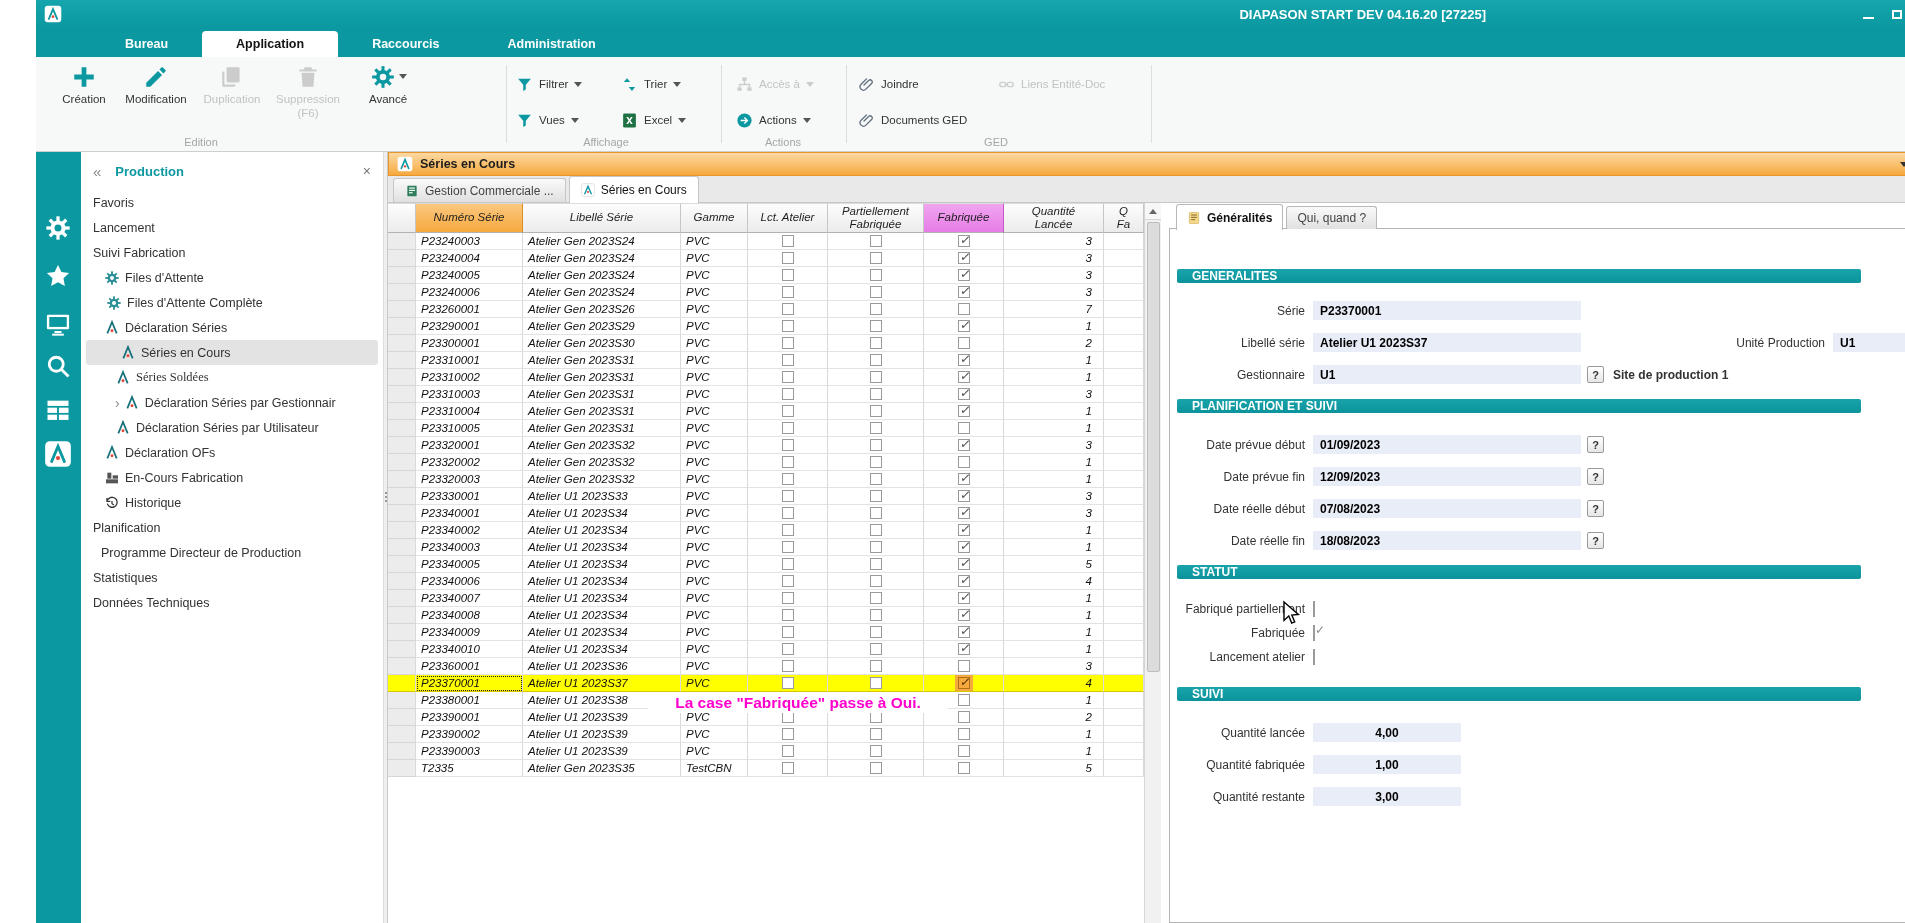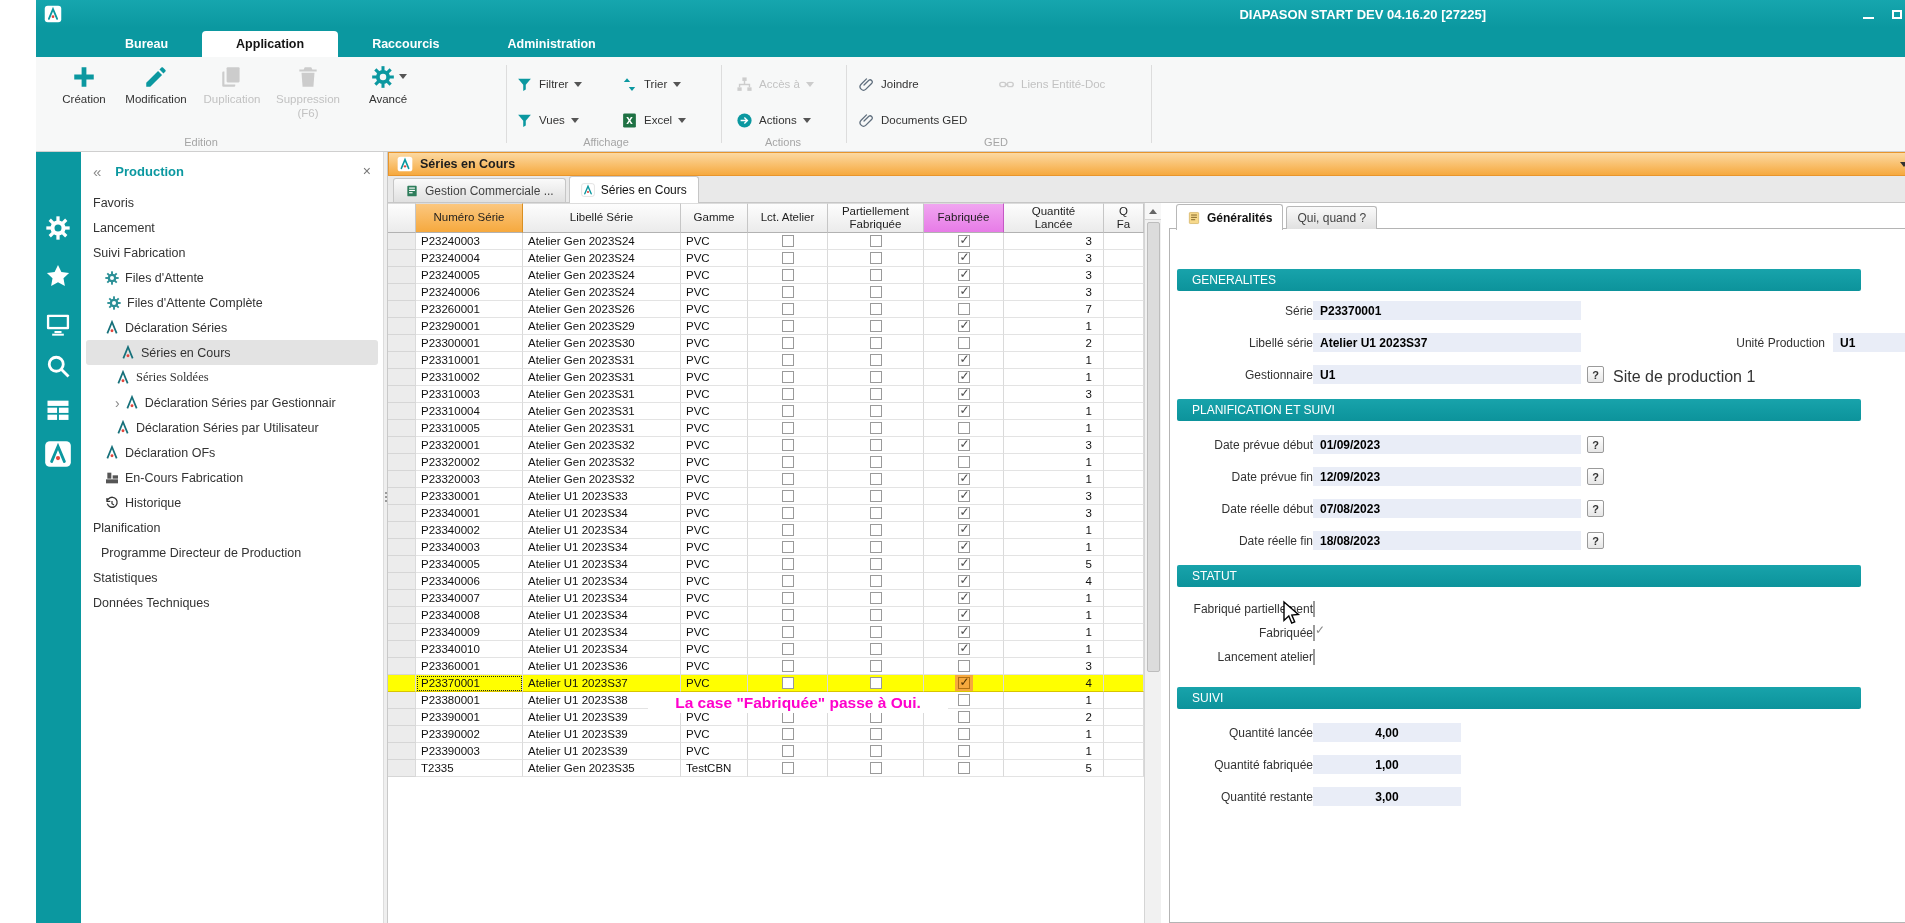--- a/index.html
+++ b/index.html
@@ -79,21 +79,21 @@
   .doc-tabs { position:absolute; top:24px; left:0; right:0; height:27px; background:#e9e9e9;
               border-bottom:1px solid #c6c6c6; display:flex; align-items:flex-end; padding-left:5px; gap:3px; }
   .doc-tab { height:24px; display:flex; align-items:center; gap:6px; padding:0 11px; font-size:12px;
              background:linear-gradient(#fafafa,#e0e0e0); border:1px solid #c6c6c6; border-bottom:none;
              border-radius:3px 3px 0 0; color:#444; }
   .doc-tab.active { background:#fff; height:27px; margin-bottom:-1px; color:#111; z-index:2; }
   .tab-ico { width:14px; height:14px; } .tab-ico svg { width:14px; height:14px; display:block; }
 
   
   .table-area { position:absolute; top:51px; left:0; width:756px; bottom:0; background:#fff; }
-  .tgrid { display:grid; grid-template-columns:28px 107px 158px 67px 80px 96px 80px 100px 40px; }
+  .tgrid { display:grid; grid-template-columns:28px 107px 158px 67px 80px 96px 80px 100px 40px;font-style:italic; }
   .th { height:30px; background:linear-gradient(#fdfdfd,#ebebeb); border-right:1px solid #c6c6c6;
         border-bottom:1px solid #b2b2b2; border-top:1px solid #dcdcdc; display:flex; align-items:center;
         justify-content:center; text-align:center; font-size:11.5px; color:#1e1e1e;
         white-space:pre-line; line-height:1.15; overflow:hidden; }
   .th.sorted { background:linear-gradient(#fbc77f, var(--orange)); border-right-color:#d98f22; }
   .th.pink { background:linear-gradient(#f0a5f0, var(--fabriquee-header)); border-right-color:#c558c5; }
   .trow { height:17px; }
   .tcell { border-right:1px solid #dadada; border-bottom:1px solid #e3e3e3; display:flex; align-items:center;
            padding:0 5px; font-size:11.5px; color:#111; overflow:hidden; white-space:nowrap; background:#fff; }
   .tcell.mkc { background:#ececec; border-bottom-color:#d6d6d6; }
@@ -122,36 +122,36 @@
 
   
   .detail { position:absolute; top:51px; left:781px; right:0; bottom:0; }
   .dtabs { position:absolute; top:0; left:0; right:0; height:26px; display:flex; align-items:flex-end;
            padding-left:7px; gap:3px; }
   .dtab { height:23px; display:flex; align-items:center; gap:6px; padding:0 10px; font-size:12px;
           background:linear-gradient(#fafafa,#e0e0e0); border:1px solid #b8b8b8; border-bottom:none;
           border-radius:3px 3px 0 0; color:#444; z-index:2; }
   .dtab.active { background:#fff; height:26px; margin-bottom:-1px; font-weight:bold; color:#111; }
   .dbody { position:absolute; top:25px; left:0; right:0; bottom:0; background:#fff; border:1px solid #b4b4b4; }
-  .sec-bar { position:absolute; left:8px; width:684px; height:22px;
-             background:linear-gradient(#18a3ab,#0c939b); color:#fff; font-weight:normal; font-size:12px;
+  .sec-bar { position:absolute; left:8px; width:684px; height:14px;
+             background:linear-gradient(#18a3ab,#0c939b); color:#fff; font-weight:bold; font-size:12px;
              display:flex; align-items:center; padding-left:15px; border-radius:2px; z-index:2; }
   .frow { position:absolute; left:14px; width:744px; height:20px; z-index:2; }
-  .flabel { position:absolute; left:8px; top:3px; width:122px; text-align:right; font-size:12px; color:#333;
+  .flabel { position:absolute; left:0; top:3px; width:122px; text-align:right; font-size:12px; color:#333;
             white-space:nowrap; }
   .ffield { position:absolute; left:130px; top:0; height:19px; background:var(--field-bg);
             display:flex; align-items:center; padding:0 7px; font-weight:bold; font-size:12px; color:#000; }
   .w268 { width:268px; } .w148 { width:148px; justify-content:center; } .w90 { width:90px; }
   .qbtn { position:absolute; top:1px; width:17px; height:17px; border:1px solid #9a9a9a;
           background:linear-gradient(#fff,#e6e6e6); display:flex; align-items:center; justify-content:center;
           font-size:11px; font-weight:bold; color:#333; border-radius:2px; }
   .dcheck { position:absolute; left:130px; top:3px; }
   .dcheck .cb.checked { background:#ececec; }
   .dcheck .cb.checked::after { color:#8a8a8a; }
-  .site-label { position:absolute; left:430px; top:3px; font-size:16px; color:#333; white-space:nowrap; }
+  .site-label { position:absolute; left:430px; top:3px; font-size:12px; color:#333; white-space:nowrap;font-weight:bold; }
   .ulabel { position:absolute; left:516px; top:3px; width:126px; text-align:right; font-size:12px; color:#333; }
   .ufield { left:650px; }
 
   
   .cursor { position:absolute; left:1245px; top:600px; z-index:99; }
 </style>
 </head>
 <body>
 
 <div id="app">

